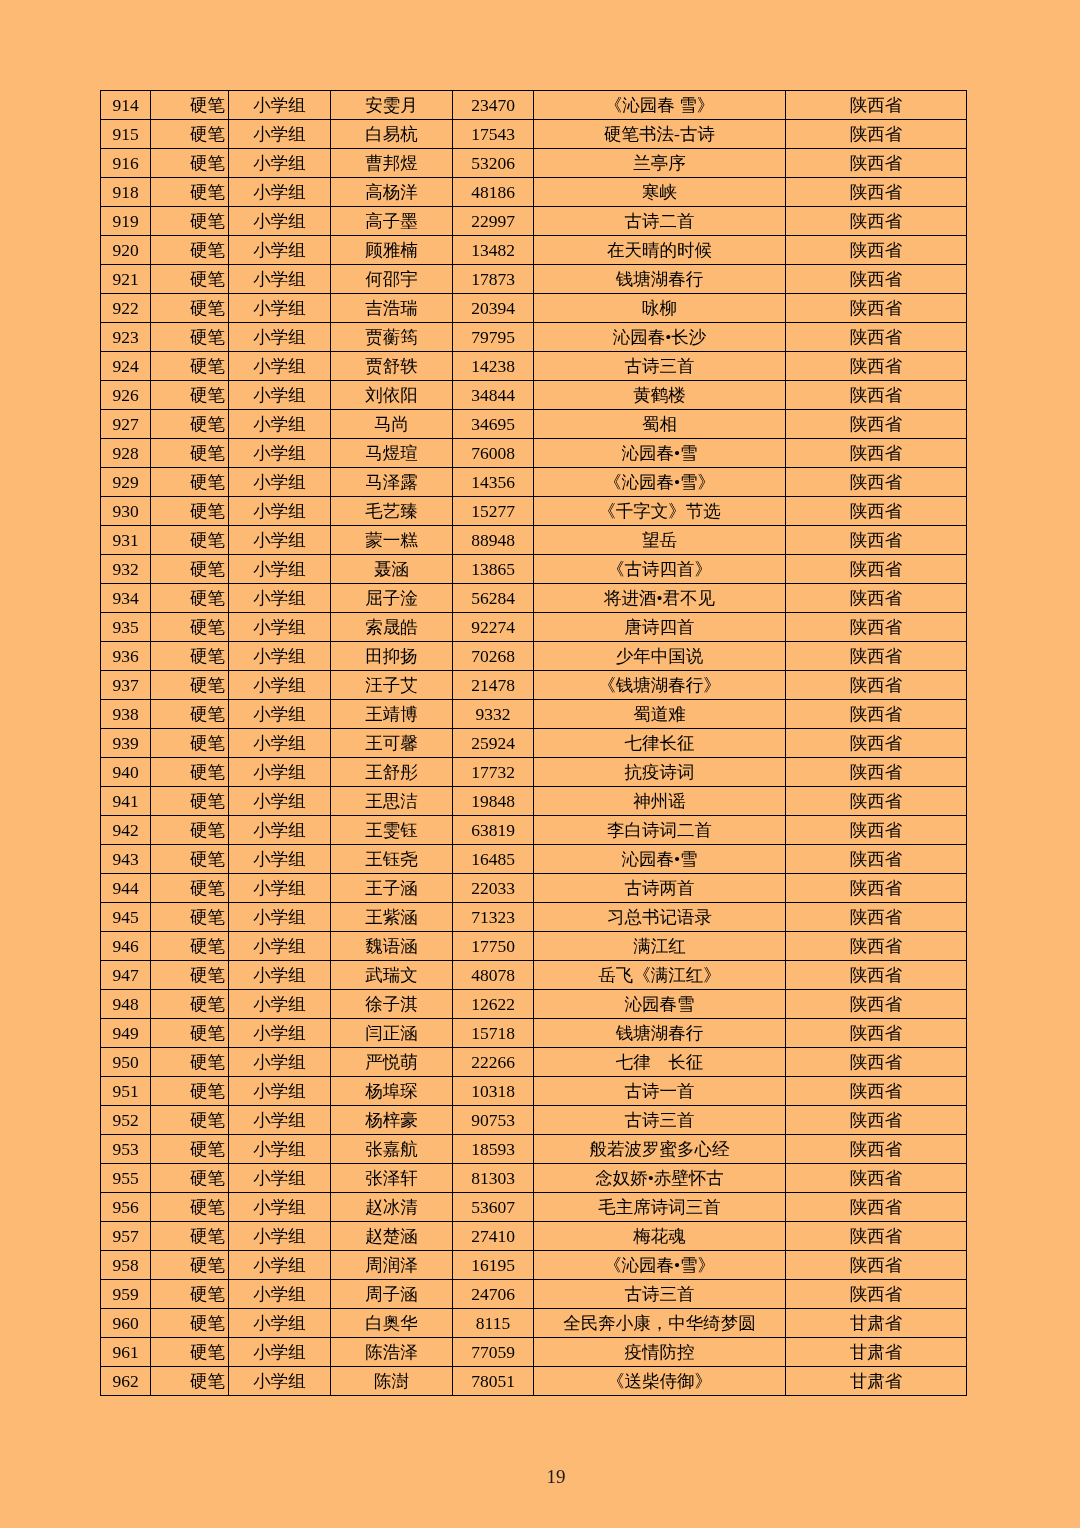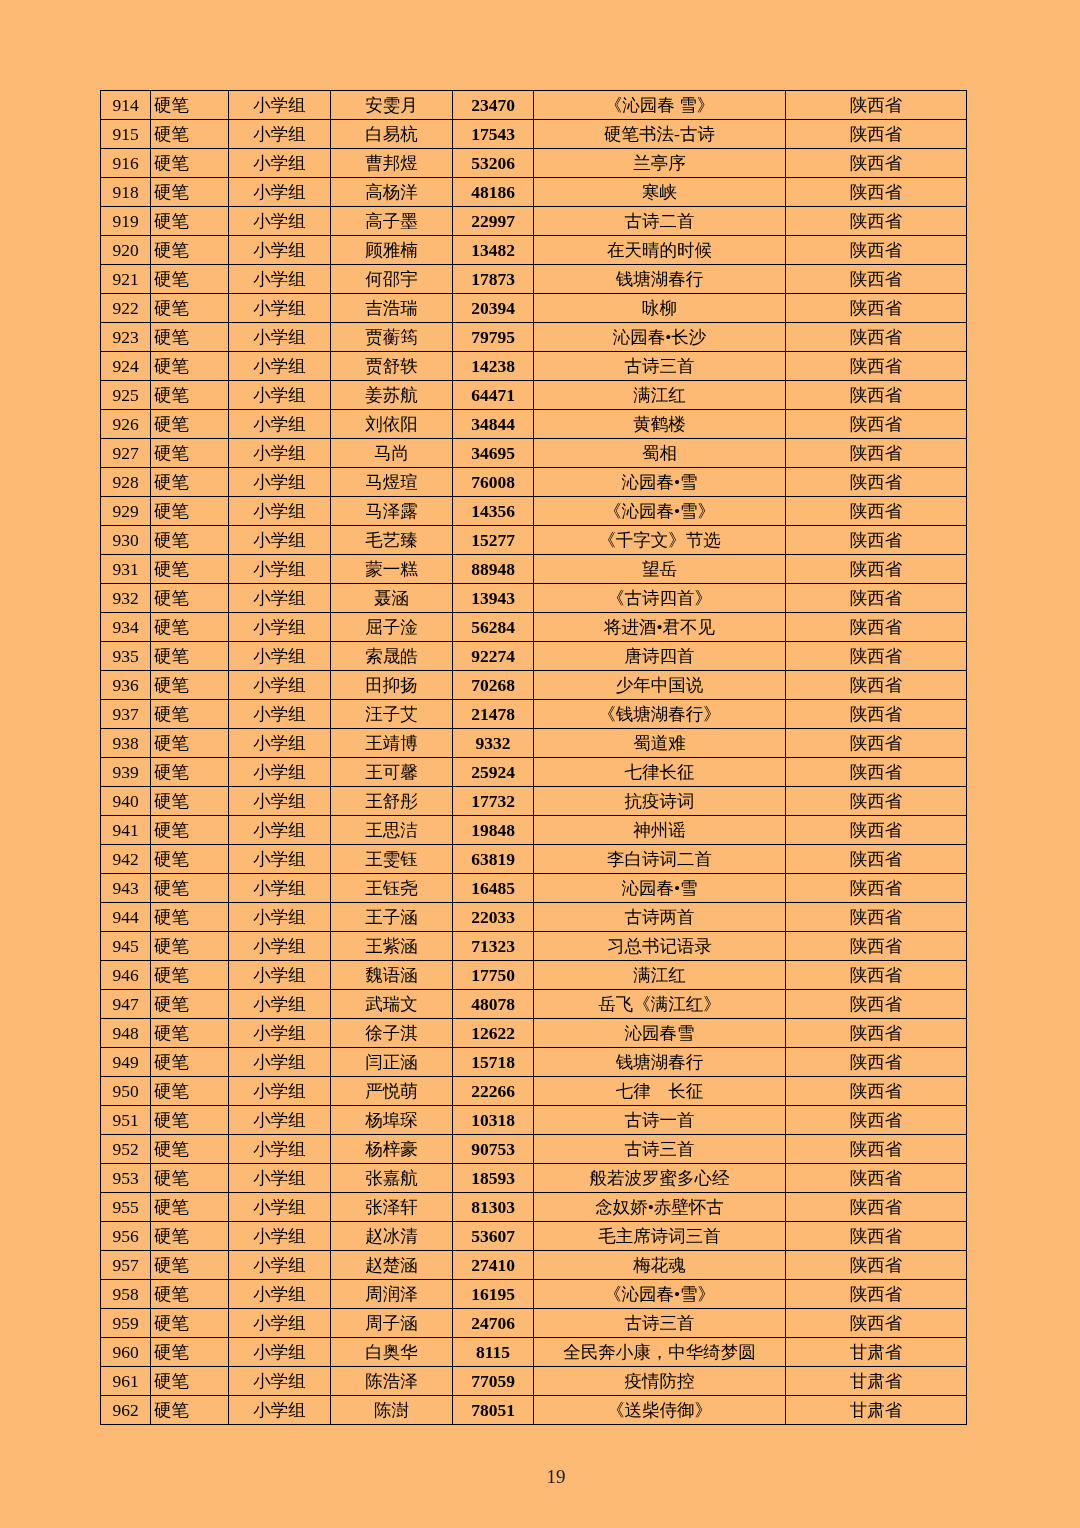--- a/index.html
+++ b/index.html
@@ -44,24 +44,24 @@
   
   col.c-id    { width: 50px; }
   col.c-cat   { width: 78px; }
   col.c-grp   { width: 102px; }
   col.c-name  { width: 122px; }
   col.c-num   { width: 81px; }
   col.c-title { width: 252px; }
   col.c-prov  { width: 181px; }
 
   td.id    { text-align: center; }
-  td.cat   { text-align: left; }
+  td.cat   { text-align: right; }
   td.grp   { text-align: center; }
   td.name  { text-align: center; }
-  td.num   { text-align: center; font-weight: bold; }
+  td.num   { text-align: center; }
   td.title { text-align: center; padding-left: 5px; }
   td.prov  { text-align: center; }
 
   tr.row { height: 29px; }
   tr.row.tall { height: 58px; }
 
   .page-number {
     position: absolute;
     left: 16px;
     top: 1466px;
@@ -173,29 +173,20 @@
           <tr class="row">
             <td class="id">924</td>
             <td class="cat">硬笔</td>
             <td class="grp">小学组</td>
             <td class="name">贾舒轶</td>
             <td class="num">14238</td>
             <td class="title">古诗三首</td>
             <td class="prov">陕西省</td>
           </tr>
           <tr class="row">
-            <td class="id">925</td>
-            <td class="cat">硬笔</td>
-            <td class="grp">小学组</td>
-            <td class="name">姜苏航</td>
-            <td class="num">64471</td>
-            <td class="title">满江红</td>
-            <td class="prov">陕西省</td>
-          </tr>
-          <tr class="row">
             <td class="id">926</td>
             <td class="cat">硬笔</td>
             <td class="grp">小学组</td>
             <td class="name">刘依阳</td>
             <td class="num">34844</td>
             <td class="title">黄鹤楼</td>
             <td class="prov">陕西省</td>
           </tr>
           <tr class="row">
             <td class="id">927</td>
@@ -240,21 +231,21 @@
             <td class="name">蒙一糕</td>
             <td class="num">88948</td>
             <td class="title">望岳</td>
             <td class="prov">陕西省</td>
           </tr>
           <tr class="row">
             <td class="id">932</td>
             <td class="cat">硬笔</td>
             <td class="grp">小学组</td>
             <td class="name">聂涵</td>
-            <td class="num">13943</td>
+            <td class="num">13865</td>
             <td class="title">《古诗四首》</td>
             <td class="prov">陕西省</td>
           </tr>
           <tr class="row">
             <td class="id">934</td>
             <td class="cat">硬笔</td>
             <td class="grp">小学组</td>
             <td class="name">屈子淦</td>
             <td class="num">56284</td>
             <td class="title">将进酒•君不见</td>

